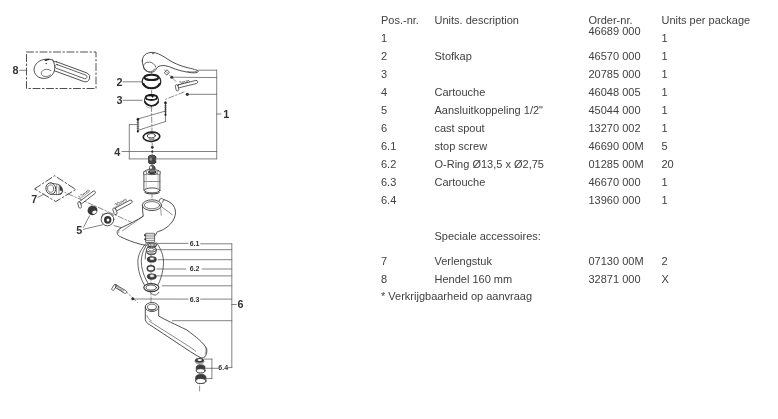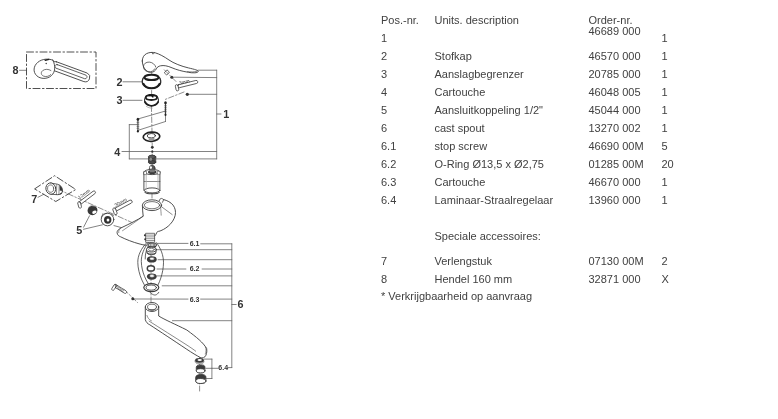--- a/index.html
+++ b/index.html
@@ -291,32 +291,32 @@
   <text x="194.5" y="246.2">6.1</text>
   <text x="194.5" y="271.4">6.2</text>
   <text x="194.5" y="301.5">6.3</text>
   <text x="223.2" y="370.3">6.4</text>
 </g>
 </svg>
 
 <div class="t" style="left:381px;top:13.1px">Pos.-nr.</div>
 <div class="t" style="left:434.5px;top:13.1px">Units. description</div>
 <div class="t" style="left:588.5px;top:13.1px">Order-nr.</div>
+<div class="t" style="left:661.5px;top:13.1px">Units per package</div>
 
 <div class="t" style="left:381px;top:31.1px">1</div>
 <div class="t" style="left:588.5px;top:24px">46689 000</div>
 <div class="t" style="left:661.5px;top:31.1px">1</div>
 
 <div class="t" style="left:381px;top:49.1px">2</div>
 <div class="t" style="left:434.5px;top:49.1px">Stofkap</div>
 <div class="t" style="left:588.5px;top:49.1px">46570 000</div>
 <div class="t" style="left:661.5px;top:49.1px">1</div>
 
 <div class="t" style="left:381px;top:67.1px">3</div>
-<div class="t" style="left:434.5px;top:67.1px">Aanslagbegrenzer</div>
 <div class="t" style="left:588.5px;top:67.1px">20785 000</div>
 <div class="t" style="left:661.5px;top:67.1px">1</div>
 
 <div class="t" style="left:381px;top:85.1px">4</div>
 <div class="t" style="left:434.5px;top:85.1px">Cartouche</div>
 <div class="t" style="left:588.5px;top:85.1px">46048 005</div>
 <div class="t" style="left:661.5px;top:85.1px">1</div>
 
 <div class="t" style="left:381px;top:103.1px">5</div>
 <div class="t" style="left:434.5px;top:103.1px">Aansluitkoppeling 1/2"</div>
@@ -337,21 +337,20 @@
 <div class="t" style="left:434.5px;top:157.1px">O-Ring Ø13,5 x Ø2,75</div>
 <div class="t" style="left:588.5px;top:157.1px">01285 00M</div>
 <div class="t" style="left:661.5px;top:157.1px">20</div>
 
 <div class="t" style="left:381px;top:175.1px">6.3</div>
 <div class="t" style="left:434.5px;top:175.1px">Cartouche</div>
 <div class="t" style="left:588.5px;top:175.1px">46670 000</div>
 <div class="t" style="left:661.5px;top:175.1px">1</div>
 
 <div class="t" style="left:381px;top:193.1px">6.4</div>
-<div class="t" style="left:434.5px;top:193.1px">Laminaar-Straalregelaar</div>
 <div class="t" style="left:588.5px;top:193.1px">13960 000</div>
 <div class="t" style="left:661.5px;top:193.1px">1</div>
 
 <div class="t" style="left:434.5px;top:229.1px">Speciale accessoires:</div>
 
 <div class="t" style="left:381px;top:254.1px">7</div>
 <div class="t" style="left:434.5px;top:254.1px">Verlengstuk</div>
 <div class="t" style="left:588.5px;top:254.1px">07130 00M</div>
 <div class="t" style="left:661.5px;top:254.1px">2</div>
 

